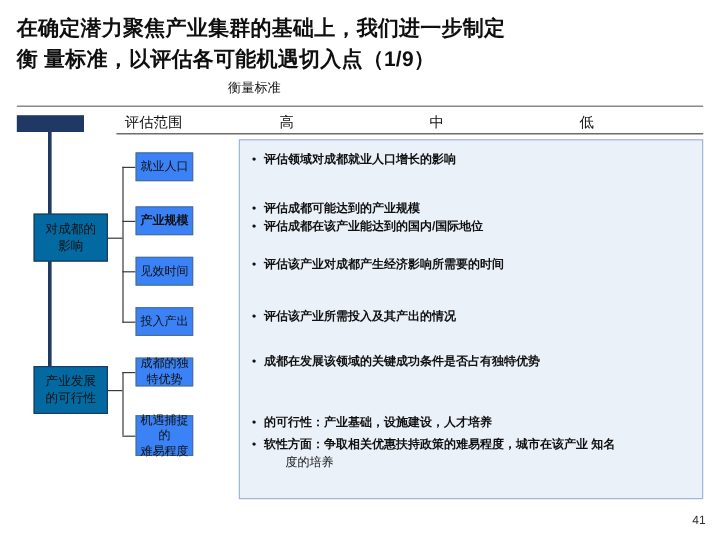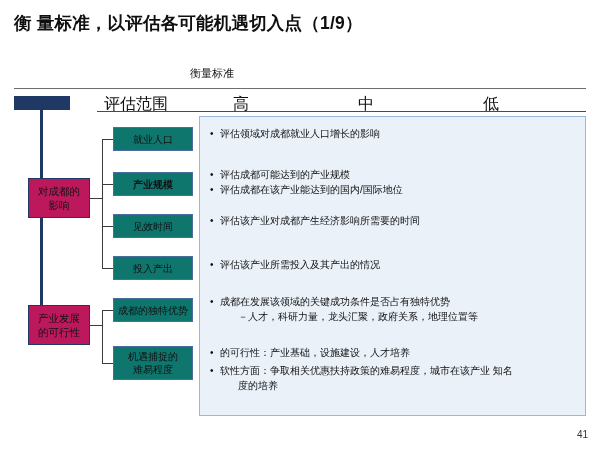--- a/index.html
+++ b/index.html
@@ -45,21 +45,21 @@
     position: absolute;
     left: 190px;
     top: 66px;
     font-size: 11px;
     font-weight: normal;
     color: #111;
   }
   .col-head {
     position: absolute;
     top: 94px;
-    font-size: 16px;
+    font-size: 12px;
     color: #111;
   }
   .col-head.scope { left: 104px; font-weight: normal; }
   .col-head.high  { left: 233px; }
   .col-head.mid   { left: 358px; }
   .col-head.low   { left: 483px; }
 
   .header-underline {
     position: absolute;
     left: 97px;
@@ -83,21 +83,21 @@
     left: 40px;
     top: 110px;
     width: 3px;
     height: 210px;
     background: #1f3864;
   }
 
   
   .cat-box {
     position: absolute;
-    background: #be185d;
+    background: #0369a1;
     border: 1px solid #1f3864;
     font-size: 10.5px;
     color: #111;
     display: flex;
     align-items: center;
     justify-content: center;
     text-align: center;
     line-height: 14px;
     box-sizing: border-box;
   }
@@ -111,22 +111,22 @@
     left: 28px;
     top: 305px;
     width: 62px;
     height: 40px;
   }
 
   
   .sub-box {
     position: absolute;
     left: 113px;
-    width: 80px;
-    background: #0f766e;
+    width: 48px;
+    background: #3b82f6;
     border: 1px solid #4a6f9e;
     font-size: 10px;
     color: #111;
     display: flex;
     align-items: center;
     justify-content: center;
     text-align: center;
     line-height: 13px;
     box-sizing: border-box;
   }
@@ -167,20 +167,21 @@
     line-height: 15px;
   }
   .bullet .dot {
     position: absolute;
     left: 0;
     top: 0;
   }
   .bullet .txt {
     display: block;
     padding-left: 10px;
+    font-weight: bold;
   }
   .subtxt {
     display: block;
     padding-left: 28px;
   }
 
   .b1 { left: 210px; top: 126px; width: 360px; }
   .b2 { left: 210px; top: 167px; width: 360px; }
   .b3 { left: 210px; top: 182px; width: 360px; }
   .b4 { left: 210px; top: 213px; width: 360px; }
@@ -195,20 +196,21 @@
     right: 12px;
     bottom: 10px;
     font-size: 10px;
     color: #333;
   }
 </style>
 </head>
 <body>
 
 <div class="title-block">
+  <div class="title-line">在确定潜力聚焦产业集群的基础上，我们进一步制定</div>
   <div class="title-line">衡 量标准，以评估各可能机遇切入点（1/9）</div>
 </div>
 <div class="title-rule"></div>
 
 <div class="criteria-label">衡量标准</div>
 <div class="col-head scope">评估范围</div>
 <div class="col-head high">高</div>
 <div class="col-head mid">中</div>
 <div class="col-head low">低</div>
 <div class="header-underline"></div>
@@ -286,21 +288,20 @@
 </div>
 
 <div class="bullet b5">
   <span class="dot">•</span>
   <span class="txt">评估该产业所需投入及其产出的情况</span>
 </div>
 
 <div class="bullet b6">
   <span class="dot">•</span>
   <span class="txt">成都在发展该领域的关键成功条件是否占有独特优势</span>
-  <span class="subtxt">－人才，科研力量，龙头汇聚，政府关系，地理位置等</span>
 </div>
 
 <div class="bullet b7">
   <span class="dot">•</span>
   <span class="txt">的可行性：产业基础，设施建设，人才培养</span>
 </div>
 
 <div class="bullet b8">
   <span class="dot">•</span>
   <span class="txt">软性方面：争取相关优惠扶持政策的难易程度，城市在该产业 知名</span>

